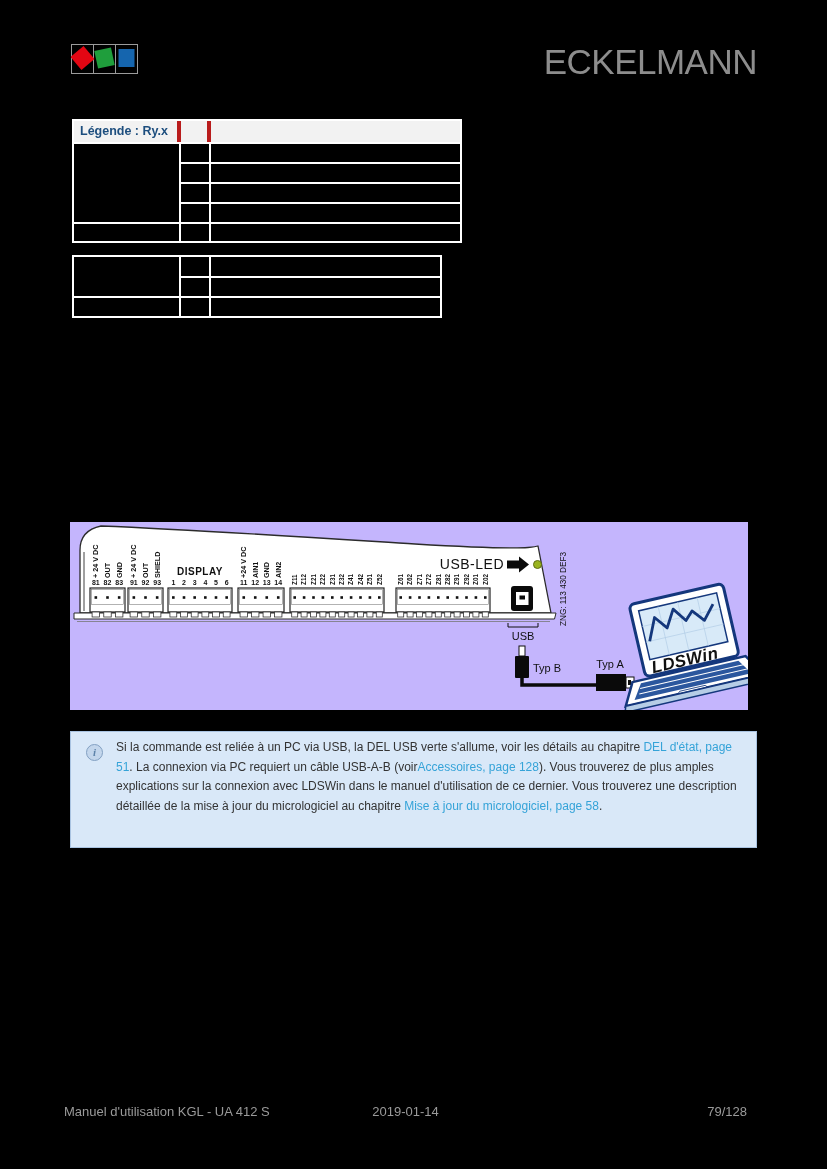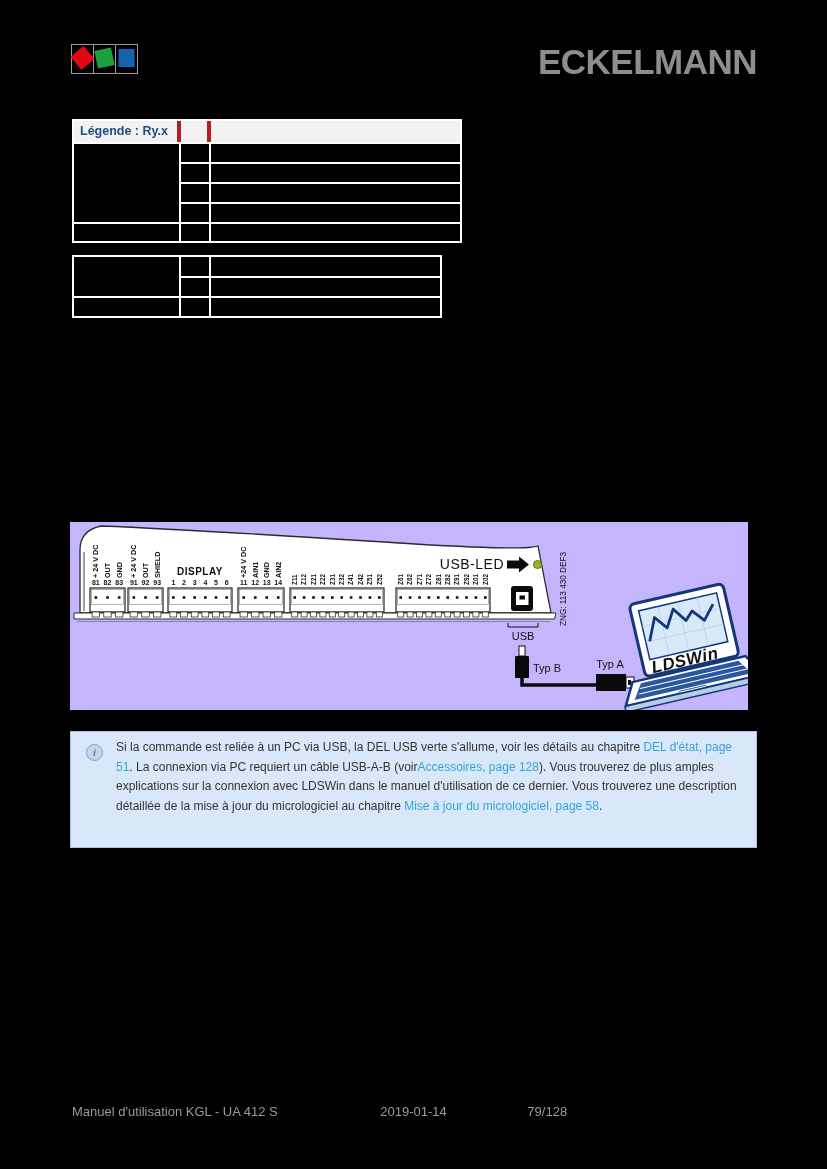--- a/index.html
+++ b/index.html
@@ -5,21 +5,21 @@
   html,body{margin:0;padding:0}
   body{
     width:827px;height:1169px;position:relative;overflow:hidden;
     background:#000;
     font-family:"Liberation Sans",sans-serif;
   }
   .abs{position:absolute}
 
   
   #logo{left:71px;top:41px}
-  #brand{right:70px;top:44px;font-size:35px;font-weight:700;color:#8d8d8d;letter-spacing:-0.5px;line-height:1}
+  #brand{right:70px;top:44px;font-size:35px;font-weight:400;color:#8d8d8d;letter-spacing:-0.5px;line-height:1}
 
   
   .ltable{left:72px;background:#fff;padding:2px}
   .t1{top:119px;width:386px}
   .t2{top:255px;width:366px}
   .lt-head{display:grid;grid-template-columns:103px 26px 1fr;gap:4px;background:#b91c1c;margin-bottom:2px}
   .hc{background:#f2f2f2;height:21px}
   .hc .ttl{display:block;font-size:12.5px;font-weight:bold;color:#1d4e7e;line-height:21px;padding-left:6px;white-space:nowrap}
   .lt-body{display:grid;grid-template-columns:105px 28px 1fr;gap:2px;background:#fff}
   .b1{grid-template-rows:18px 18px 18px 18px 17px}
@@ -34,24 +34,24 @@
   .diagram text{font-family:"Liberation Sans",sans-serif;fill:#111}
 
   
   .note{left:70px;top:731px;width:687px;height:117px;background:#d9e8f8;border:1px solid #a9c3e1;box-sizing:border-box}
   .note-icon{position:absolute;left:15px;top:12px;width:15px;height:15px;border-radius:50%;
     background:#c3d6ec;border:1.5px solid #82a0c2;color:#5e83aa;
     font:italic bold 11px "Liberation Serif",serif;text-align:center;line-height:14px}
   .note-text{position:absolute;left:45px;top:6px;width:632px;margin:0;font-size:12px;line-height:19.5px;color:#333}
 
   
-  .footer{left:72px;top:1104px;width:683px;display:flex;font-size:13px;color:#9a9a9a}
+  .footer{left:64px;top:1104px;width:683px;display:flex;font-size:13px;color:#9a9a9a}
   .footer span{flex:1;white-space:nowrap}
   .f-c{text-align:center}
-  .f-r{text-align:left}
+  .f-r{text-align:right}
 </style>
 </head>
 <body>
 
 <svg id="logo" class="abs" width="70" height="36" viewBox="0 0 70 36">
   <rect x="0.5" y="3.5" width="22" height="29" fill="none" stroke="#9b9b9b" stroke-width="1"></rect>
   <rect x="22.5" y="3.5" width="22" height="29" fill="none" stroke="#9b9b9b" stroke-width="1"></rect>
   <rect x="44.5" y="3.5" width="22" height="29" fill="none" stroke="#9b9b9b" stroke-width="1"></rect>
   <rect x="3" y="8.5" width="17" height="17" transform="rotate(-40 11.5 17)" fill="#e30613"></rect>
   <rect x="25" y="8" width="17" height="18" transform="rotate(-12 33.5 17)" fill="#1f9e3c"></rect>

